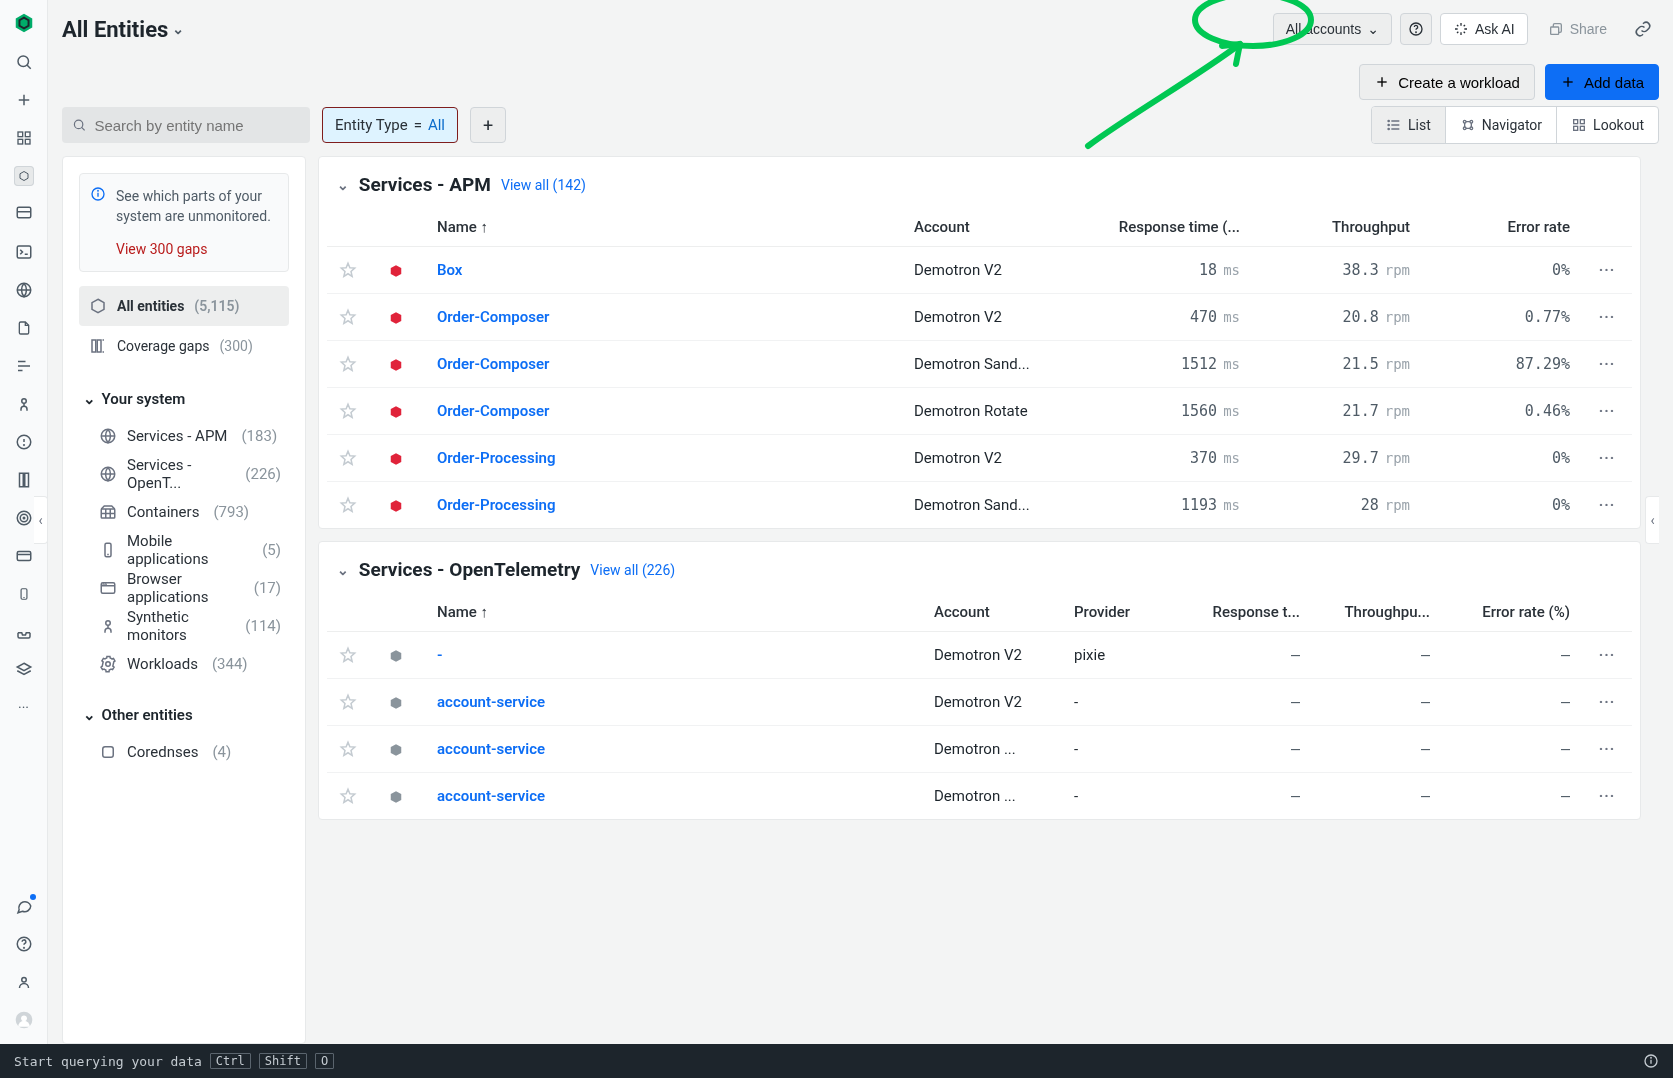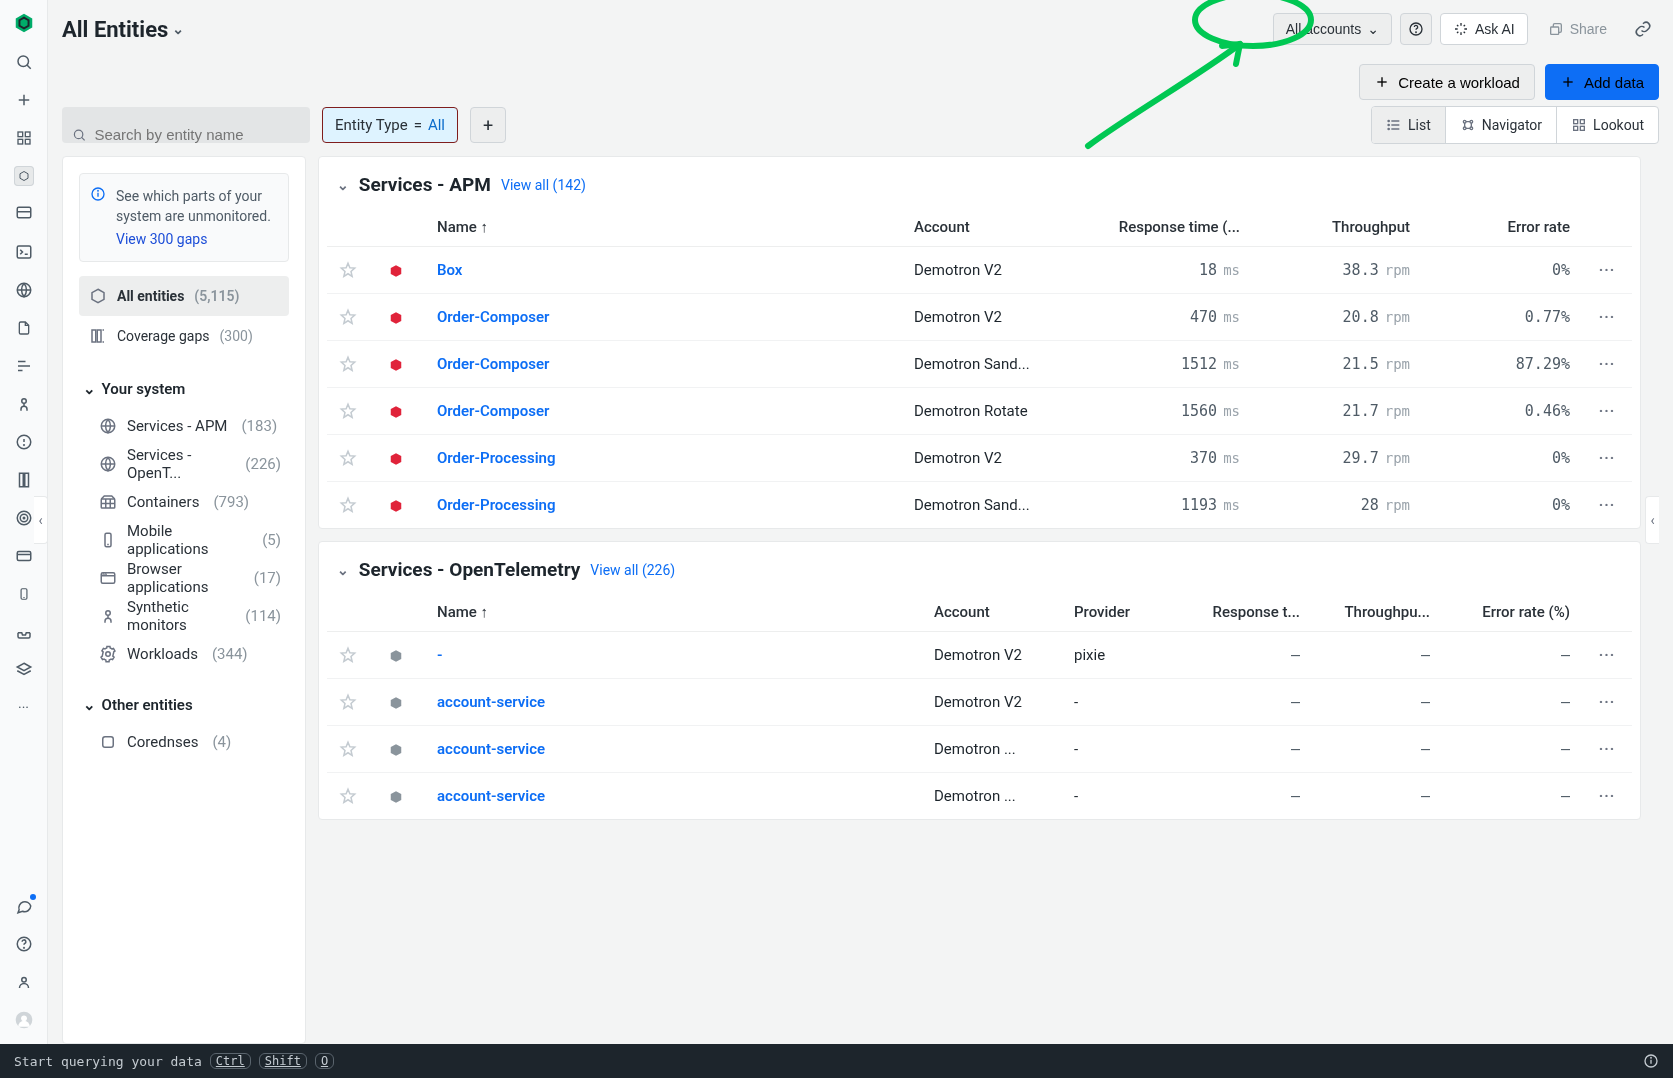--- a/index.html
+++ b/index.html
@@ -23,37 +23,37 @@
   .hbtn.icononly { padding:0; width:32px; justify-content:center;}
   .hbtn.plain { border:none; background:transparent;}
   .hbtn.ai { background:#fff; border-color:#d0d5d9;}
   .header .right { display:flex; align-items:center; gap:8px;}
   
   .subheader { height:48px; display:flex; align-items:center; justify-content:flex-end; padding:0 14px; gap:10px; background:#f3f4f4;}
   .btn { height:36px; padding:0 14px; border:1px solid #d0d5d9; background:#edeeee; border-radius:4px; font-size:15px; display:inline-flex; align-items:center; gap:8px; cursor:pointer;}
   .btn.primary { background:#0d6ef5; border-color:#0d6ef5; color:#000000;}
   
   .filterbar { display:flex; align-items:center; gap:12px; padding:0 14px 12px 14px; background:#f3f4f4;}
-  .search { flex:0 0 248px; height:36px; background:#e3e5e6; border-radius:4px; display:flex; align-items:flex-end; padding:0 10px; color:#6b7280; gap:8px;}
+  .search { flex:0 0 248px; height:36px; background:#e3e5e6; border-radius:4px; display:flex; align-items:center; padding:0 10px; color:#6b7280; gap:8px;}
   .search input { border:none; background:transparent; outline:none; font-size:15px; color:#2a3138; width:100%;}
   .chip { height:36px; padding:0 12px; background:#def3ff; border:1px solid #7f1d1d; color:#0b6bcb; border-radius:4px; display:inline-flex; align-items:center; gap:6px; font-size:15px;}
   .chip .k { color:#2a3138;}
   .plusbox { width:36px; height:36px; border:1px solid #d0d5d9; background:#edeeee; border-radius:4px; display:inline-flex; align-items:center; justify-content:center; cursor:pointer; font-size:18px; color:#2a3138;}
   .filterbar .grow { flex:1;}
   .viewtoggle { display:flex; border:1px solid #d0d5d9; border-radius:4px; overflow:hidden; background:#fff;}
   .viewtoggle .seg { height:36px; padding:0 14px; display:inline-flex; align-items:center; gap:6px; border-right:1px solid #d0d5d9; cursor:pointer; color:#2a3138;}
   .viewtoggle .seg:last-child{border-right:none;}
   .viewtoggle .seg.active { background:#edeeee;}
   
   .content { flex:1; display:flex; min-height:0; gap:12px; padding:0 0 0 14px;}
   .sidebar { width:244px; background:#fff; border:1px solid #e7e9ea; border-radius:4px; padding:16px; overflow:auto;}
   .infobox { border:1px solid #e7e9ea; background:#f9fafb; border-radius:4px; padding:12px; color:#4f5b66; font-size:14px; line-height:1.45; position:relative;}
   .infobox .ii { position:absolute; left:10px; top:12px; color:#0d6ef5;}
   .infobox .txt { margin-left:24px;}
-  .infobox a { color:#1d4ed8; text-decoration:none; display:inline-block; margin-top:2px;}
+  .infobox a { color:#b91c1c; text-decoration:none; display:inline-block; margin-top:12px;}
   .side-item { height:40px; display:flex; align-items:center; gap:10px; padding:0 10px; border-radius:4px; cursor:pointer; color:#2a3138;}
   .side-item.active { background:#edeeee;}
   .side-item .cnt { color:#8a949c;}
   .side-section { margin-top:18px;}
   .side-section h4 { font-size:15px; font-weight:600; display:flex; align-items:center; gap:6px; padding:6px 4px;}
   .side-list { margin-top:4px; display:flex; flex-direction:column; gap:2px;}
   .side-list .row { height:36px; display:flex; align-items:center; gap:10px; padding:0 8px 0 20px; cursor:pointer; font-size:15px; color:#2a3138;}
   .side-list .row .cnt { color:#8a949c; margin-left:4px;}
   .mainpane { flex:1; overflow:auto; display:flex; flex-direction:column; gap:12px; padding-right:32px; position:relative;}
   .collapse-handle { position:absolute; left:-14px; top:340px; width:14px; height:48px; background:#fff; border:1px solid #e7e9ea; border-left:none; border-radius:0 4px 4px 0; display:flex; align-items:center; justify-content:center; color:#6b7280; cursor:pointer;}
@@ -68,21 +68,21 @@
   td { padding:14px 12px; border-bottom:1px solid #f1f2f3; vertical-align:middle;}
   tr:last-child td { border-bottom:none;}
   .star { color:#c4cbd1; cursor:pointer;}
   .hex { width:14px; height:14px; display:inline-block; vertical-align:middle; margin-right:10px;}
   .link { color:#0d6ef5; font-weight:600; cursor:pointer;}
   .dots { color:#6b7280; cursor:pointer; font-weight:700; letter-spacing:1px; text-align:center;}
   .unit { color:#9aa3ab; font-size:14px; margin-left:6px;}
   .mono { font-family: ui-monospace, SFMono-Regular, Menlo, monospace;}
   
   .footer { height:34px; background:#1d252c; color:#c4cbd1; display:flex; align-items:center; padding:0 14px; font-family: ui-monospace, SFMono-Regular, Menlo, monospace; font-size:13px; gap:8px}
-  .kbd { border:1px solid #5a646d; padding:0 5px; border-radius:6px; font-size:12px;text-decoration:underline;}
+  .kbd { border:1px solid #5a646d; padding:0 5px; border-radius:1px; font-size:12px;}
   .footer .grow{flex:1;}
   
   .annot { position:absolute; pointer-events:none; z-index:50;}
   svg { display:block;}
   .ico { width:16px; height:16px; flex:0 0 16px; color:#6b7280;}
   .ico18 { width:18px; height:18px; flex:0 0 18px; color:#6b7280;}
 </style>
 </head>
 <body>
 

